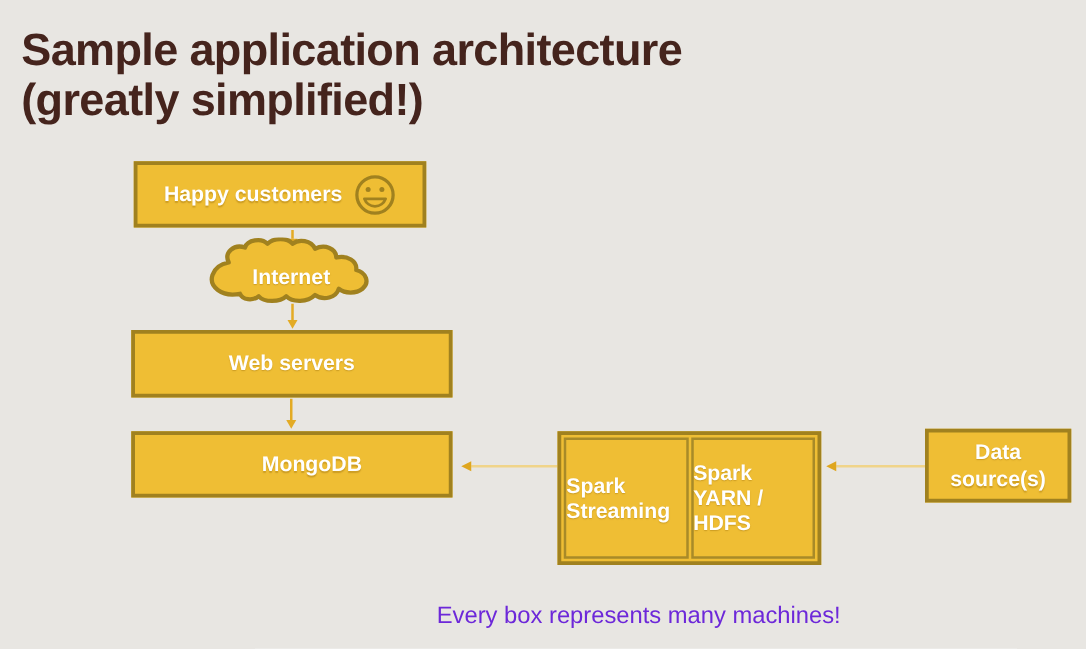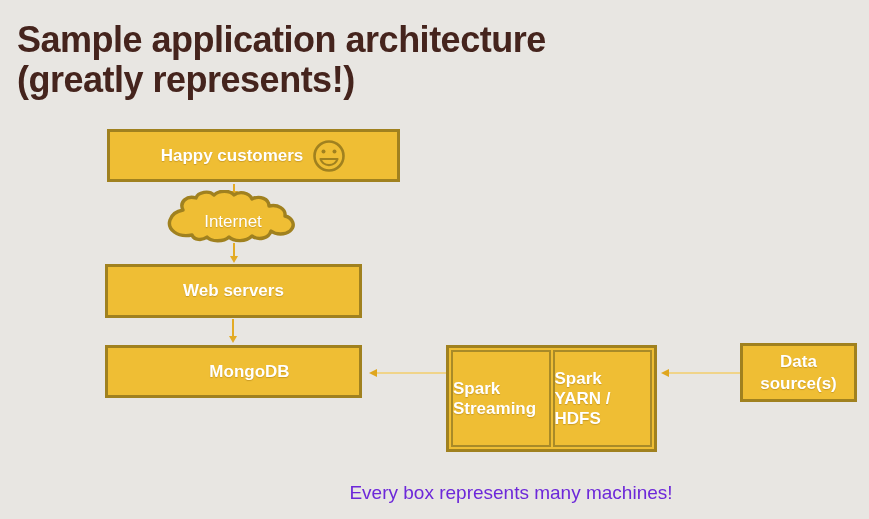--- a/index.html
+++ b/index.html
@@ -20,21 +20,21 @@
   .node{
     position:absolute;
     background:#efbe34;
     border:3px solid #a0811f;
     box-sizing:border-box;
     display:flex;align-items:center;justify-content:center;
     color:#ffffff;font-weight:bold;font-size:17px;
     text-align:center;line-height:1.25;
     text-shadow:0 1px 1px rgba(150,105,10,.4);
   }
-  .node-happy{left:107px;top:129px;width:293px;height:53px;gap:9px;align-items:center;}
+  .node-happy{left:107px;top:129px;width:234px;height:53px;gap:9px;align-items:center;}
   .node-web{left:105px;top:264px;width:257px;height:54px;}
   .node-mongo{left:105px;top:345px;width:257px;height:53px;padding-left:32px;}
   .node-data{left:740px;top:343px;width:117px;height:59px;padding:0 18px;}
   .stack{
     position:absolute;left:446px;top:345px;width:211px;height:107px;
     box-sizing:border-box;
     border:3px solid #a0811f;background:#efbe34;
     display:flex;flex-direction:row;gap:2px;padding:2px;
   }
   .stack .sub{
@@ -42,21 +42,21 @@
     border:2px solid #a88a28;background:#efbe34;
     display:flex;align-items:center;justify-content:center;
     color:#ffffff;font-weight:bold;font-size:17px;
     text-shadow:0 1px 1px rgba(150,105,10,.4);
   }
   .cloud-wrap{position:absolute;left:164px;top:190px;width:138px;height:55px;}
   .cloud-wrap svg{position:absolute;left:0;top:0;}
   .cloud-label{
     position:absolute;left:0;top:4px;width:100%;height:100%;
     display:flex;align-items:center;justify-content:center;
-    color:#ffffff;font-weight:normal;font-size:17px;
+    color:#ffffff;font-weight:bold;font-size:17px;
     text-shadow:0 1px 1px rgba(150,105,10,.4);
   }
   .arrow-v{position:absolute;width:2px;background:#e3ab25;}
   .arrow-v::after{
     content:"";position:absolute;top:100%;left:-3.5px;
     border:4.5px solid transparent;border-top:7px solid #e3ab25;border-bottom:none;
   }
   .arrow-h{position:absolute;height:2px;background:#f0d489;}
   .arrow-h::before{
     content:"";position:absolute;right:100%;top:-3.5px;
@@ -72,21 +72,21 @@
     text-align:center;color:#6d28d9;font-size:19px;font-weight:500;
   }
 </style>
 </head>
 <body>
 
 <div class="slide">
 
   <div class="title">
     <div>Sample application architecture</div>
-    <div>(greatly represents!)</div>
+    <div>(greatly simplified!)</div>
   </div>
 
   <div class="node node-happy">
     <span>Happy customers</span>
     <span style="display:inline-flex;">
       <svg width="34" height="34" viewBox="0 0 34 34">
         <circle cx="17" cy="17" r="14.5" fill="none" stroke="#a0811f" stroke-width="2.6"></circle>
         <circle cx="11.5" cy="12.5" r="2" fill="#a0811f"></circle>
         <circle cx="22.5" cy="12.5" r="2" fill="#a0811f"></circle>
         <path d="M 8.5 20 A 9 9 0 0 0 25.5 20 Z" fill="none" stroke="#a0811f" stroke-width="2.2" stroke-linejoin="round"></path>

